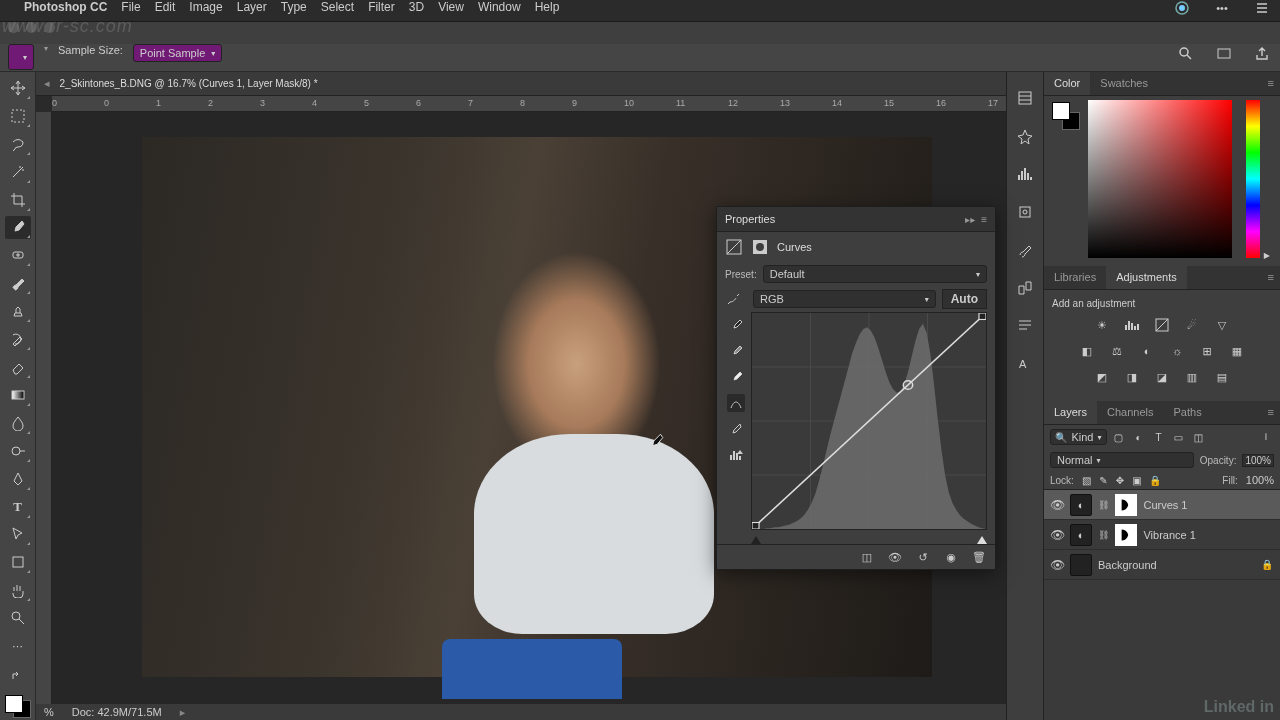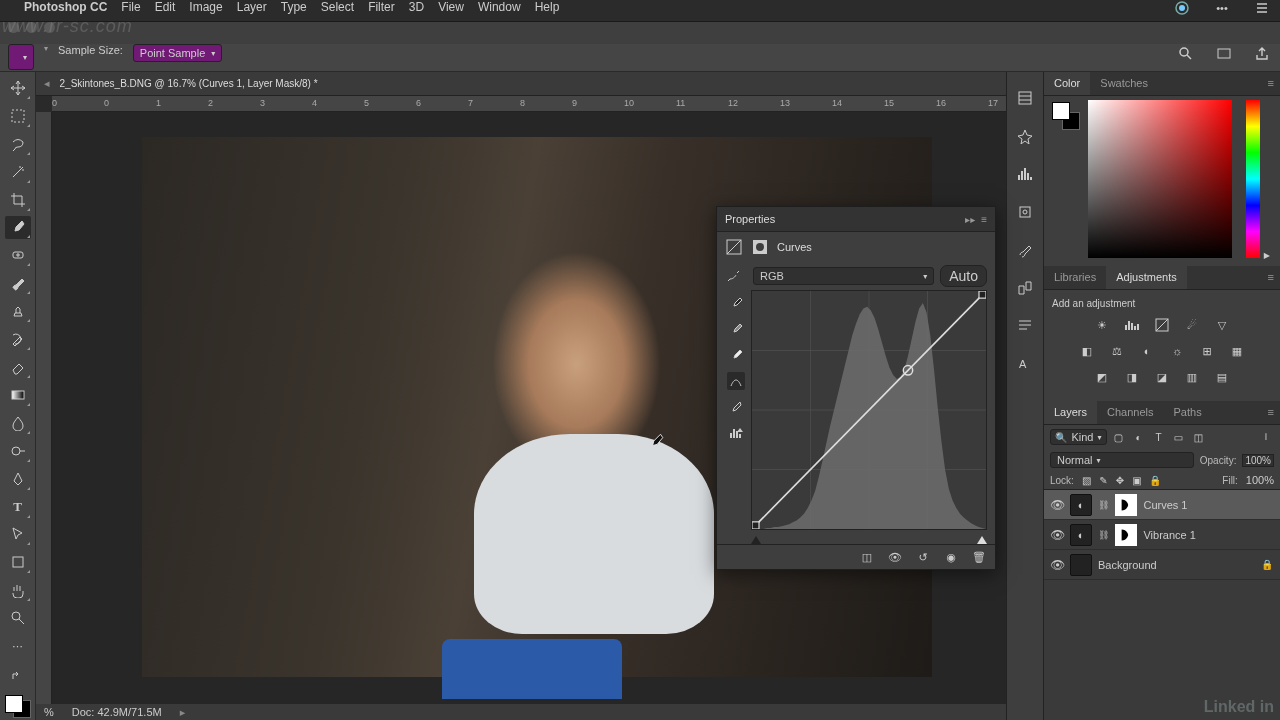--- a/index.html
+++ b/index.html
@@ -123,21 +123,21 @@
 #props .head .t{font-size:11px;color:#ddd;}
 #props .head .sp{flex:1;}
 #props .head .cc{font-size:10px;color:#999;margin-left:6px;}
 #propsub{display:flex;align-items:center;gap:8px;padding:6px 8px;}
 #propsub .ic{width:18px;height:18px;display:flex;align-items:center;justify-content:center;}
 #propsub .lbl{font-size:11px;color:#ddd;}
 .proprow{display:flex;align-items:center;gap:6px;padding:3px 8px;}
 .proprow .lbl{font-size:10px;color:#bbb;}
 .proprow .sel{flex:1;background:#303030;border:1px solid #222;border-radius:3px;padding:2px 6px;font-size:10px;display:flex;align-items:center;gap:4px;}
 .proprow .sel::after{content:"▾";font-size:8px;margin-left:auto;}
-.proprow .btn{background:#303030;border:1px solid #222;border-radius:7px;padding:2px 8px;font-size:14px;}
+.proprow .btn{background:#303030;border:1px solid #222;border-radius:0;padding:2px 8px;font-size:12px;font-weight:bold;}
 #curvearea{display:flex;flex:1;padding:0 8px 4px 8px;gap:4px;}
 #curvetools{width:22px;display:flex;flex-direction:column;gap:8px;align-items:center;padding-top:4px;}
 #curvetools .ct{width:18px;height:18px;display:flex;align-items:center;justify-content:center;}
 #curvetools .ct.sel{background:#2a2a2a;border-radius:2px;}
 #curvebox{flex:1;position:relative;background:#3a3a3a;border:1px solid #222;}
 #curvebox svg{position:absolute;left:0;top:0;width:100%;height:100%;}
 #slidertri{height:10px;position:relative;margin:0 8px 0 34px;}
 #slidertri .tri{position:absolute;bottom:0;width:0;height:0;border-left:5px solid transparent;border-right:5px solid transparent;border-bottom:8px solid #222;}
 #slidertri .tri.w{border-bottom-color:#ddd;}
 #propfoot{display:flex;align-items:center;justify-content:flex-end;gap:12px;padding:4px 8px;border-top:1px solid #222;}
@@ -587,20 +587,26 @@
           <path d="M1 15 Q8 8 15 1" fill="none" stroke="#ccc"></path>
         </svg>
       </span>
     <span class="ic">
         <svg width="16" height="16">
           <rect x="1" y="1" width="14" height="14" fill="#ccc"></rect>
           <circle cx="8" cy="8" r="4" fill="#3e3e3e"></circle>
         </svg>
       </span>
     <span class="lbl">Curves</span>
+  </div>
+  <div class="proprow">
+    <span class="lbl">Preset:</span>
+    <span class="sel">
+        <span>Default</span>
+      </span>
   </div>
   <div class="proprow">
     <span class="ic" style="width:22px"><svg width="18" height="18">
           <path d="M5 13c4 0 6-4 6-4M12 7l2-2M3 15l2-2" stroke="#ccc" fill="none"></path>
         </svg></span>
     <span class="sel">
         <span>RGB</span>
       </span>
     <span class="btn">Auto</span>
   </div>

